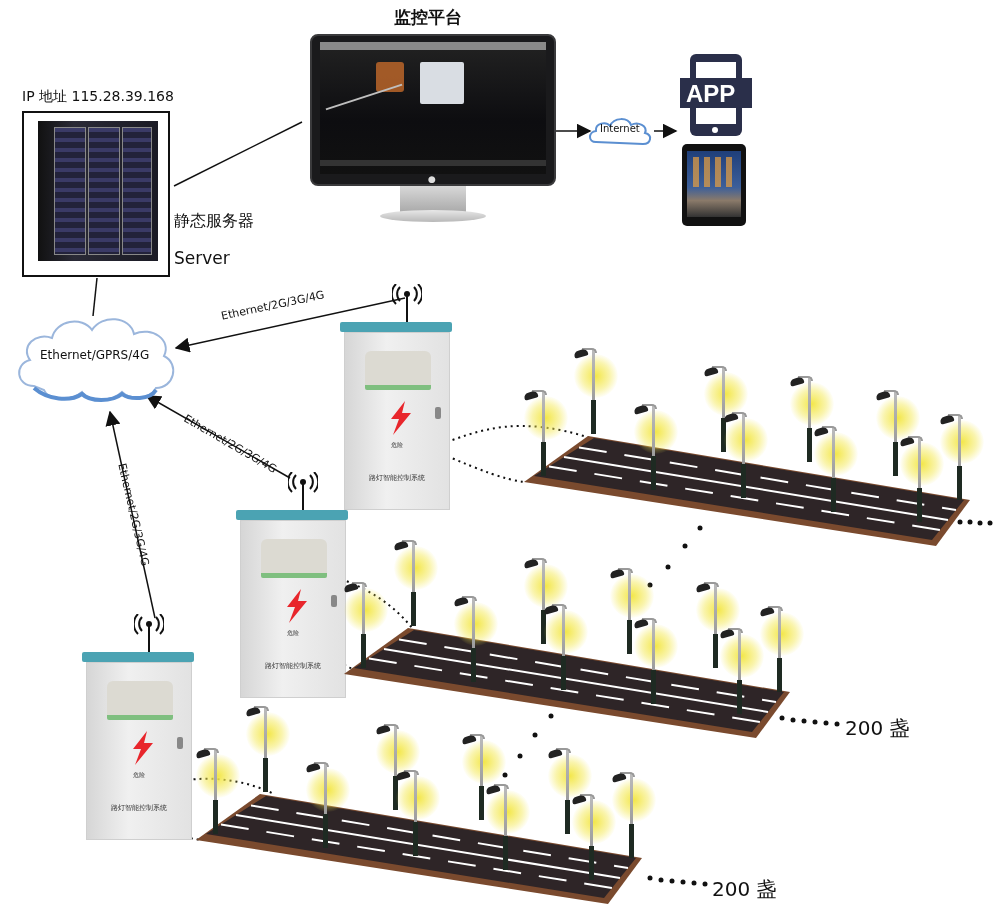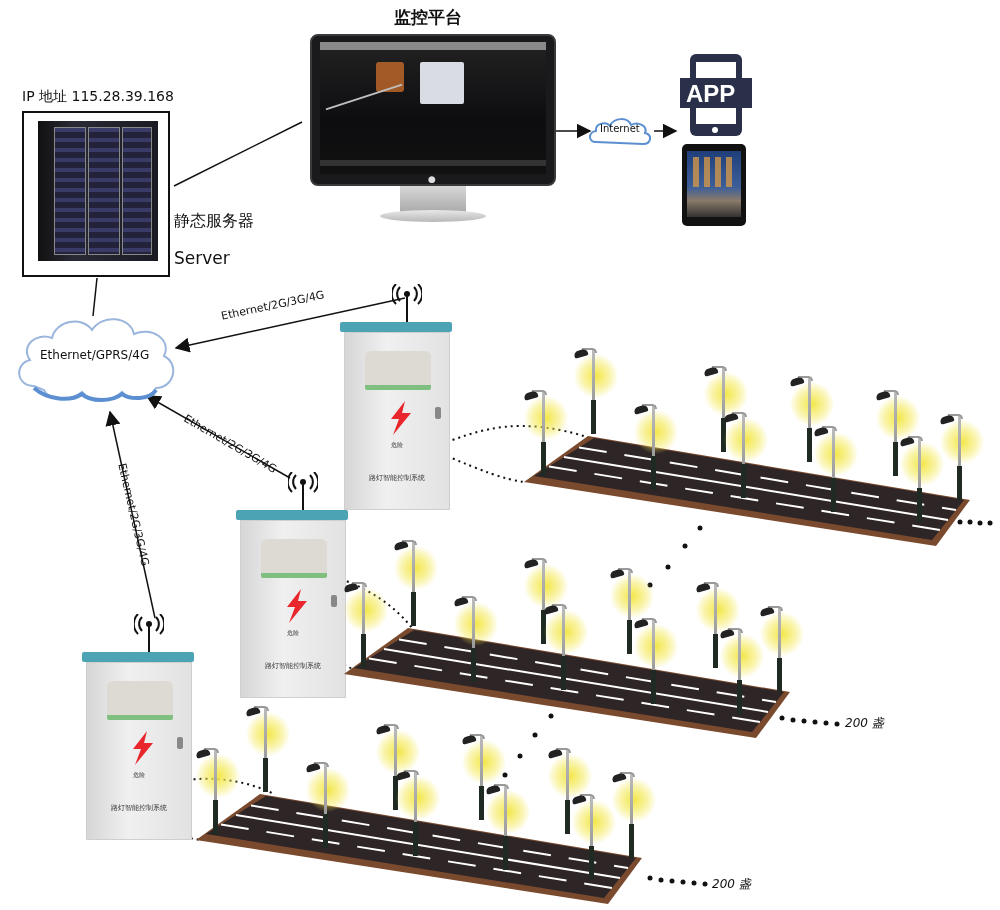--- a/index.html
+++ b/index.html
@@ -3,21 +3,21 @@
 <meta charset="utf-8">
 <style>
   html,body{margin:0;padding:0;background:#ffffff;}
   body{width:1000px;height:910px;position:relative;overflow:hidden;font-family:"DejaVu Sans","Liberation Sans",sans-serif;color:#111;}
   .abs{position:absolute;}
   svg.layer{position:absolute;left:0;top:0;}
   .lbl{position:absolute;white-space:nowrap;color:#111;}
   .title{font-size:17px;font-weight:bold;}
   .cloud-text{font-size:12px;}
   .link-text{font-size:11px;}
-  .count{font-size:12px;font-style:italic;}
+  .count{font-size:20px;}
 </style>
 </head>
 <body>
 
 <svg class="layer" width="1000" height="910">
   <defs>
     <marker id="arr" markerWidth="10" markerHeight="10" refX="9" refY="5" orient="auto">
       <path d="M0,0 L10,5 L0,10 z" fill="#111"></path>
     </marker>
   </defs>

